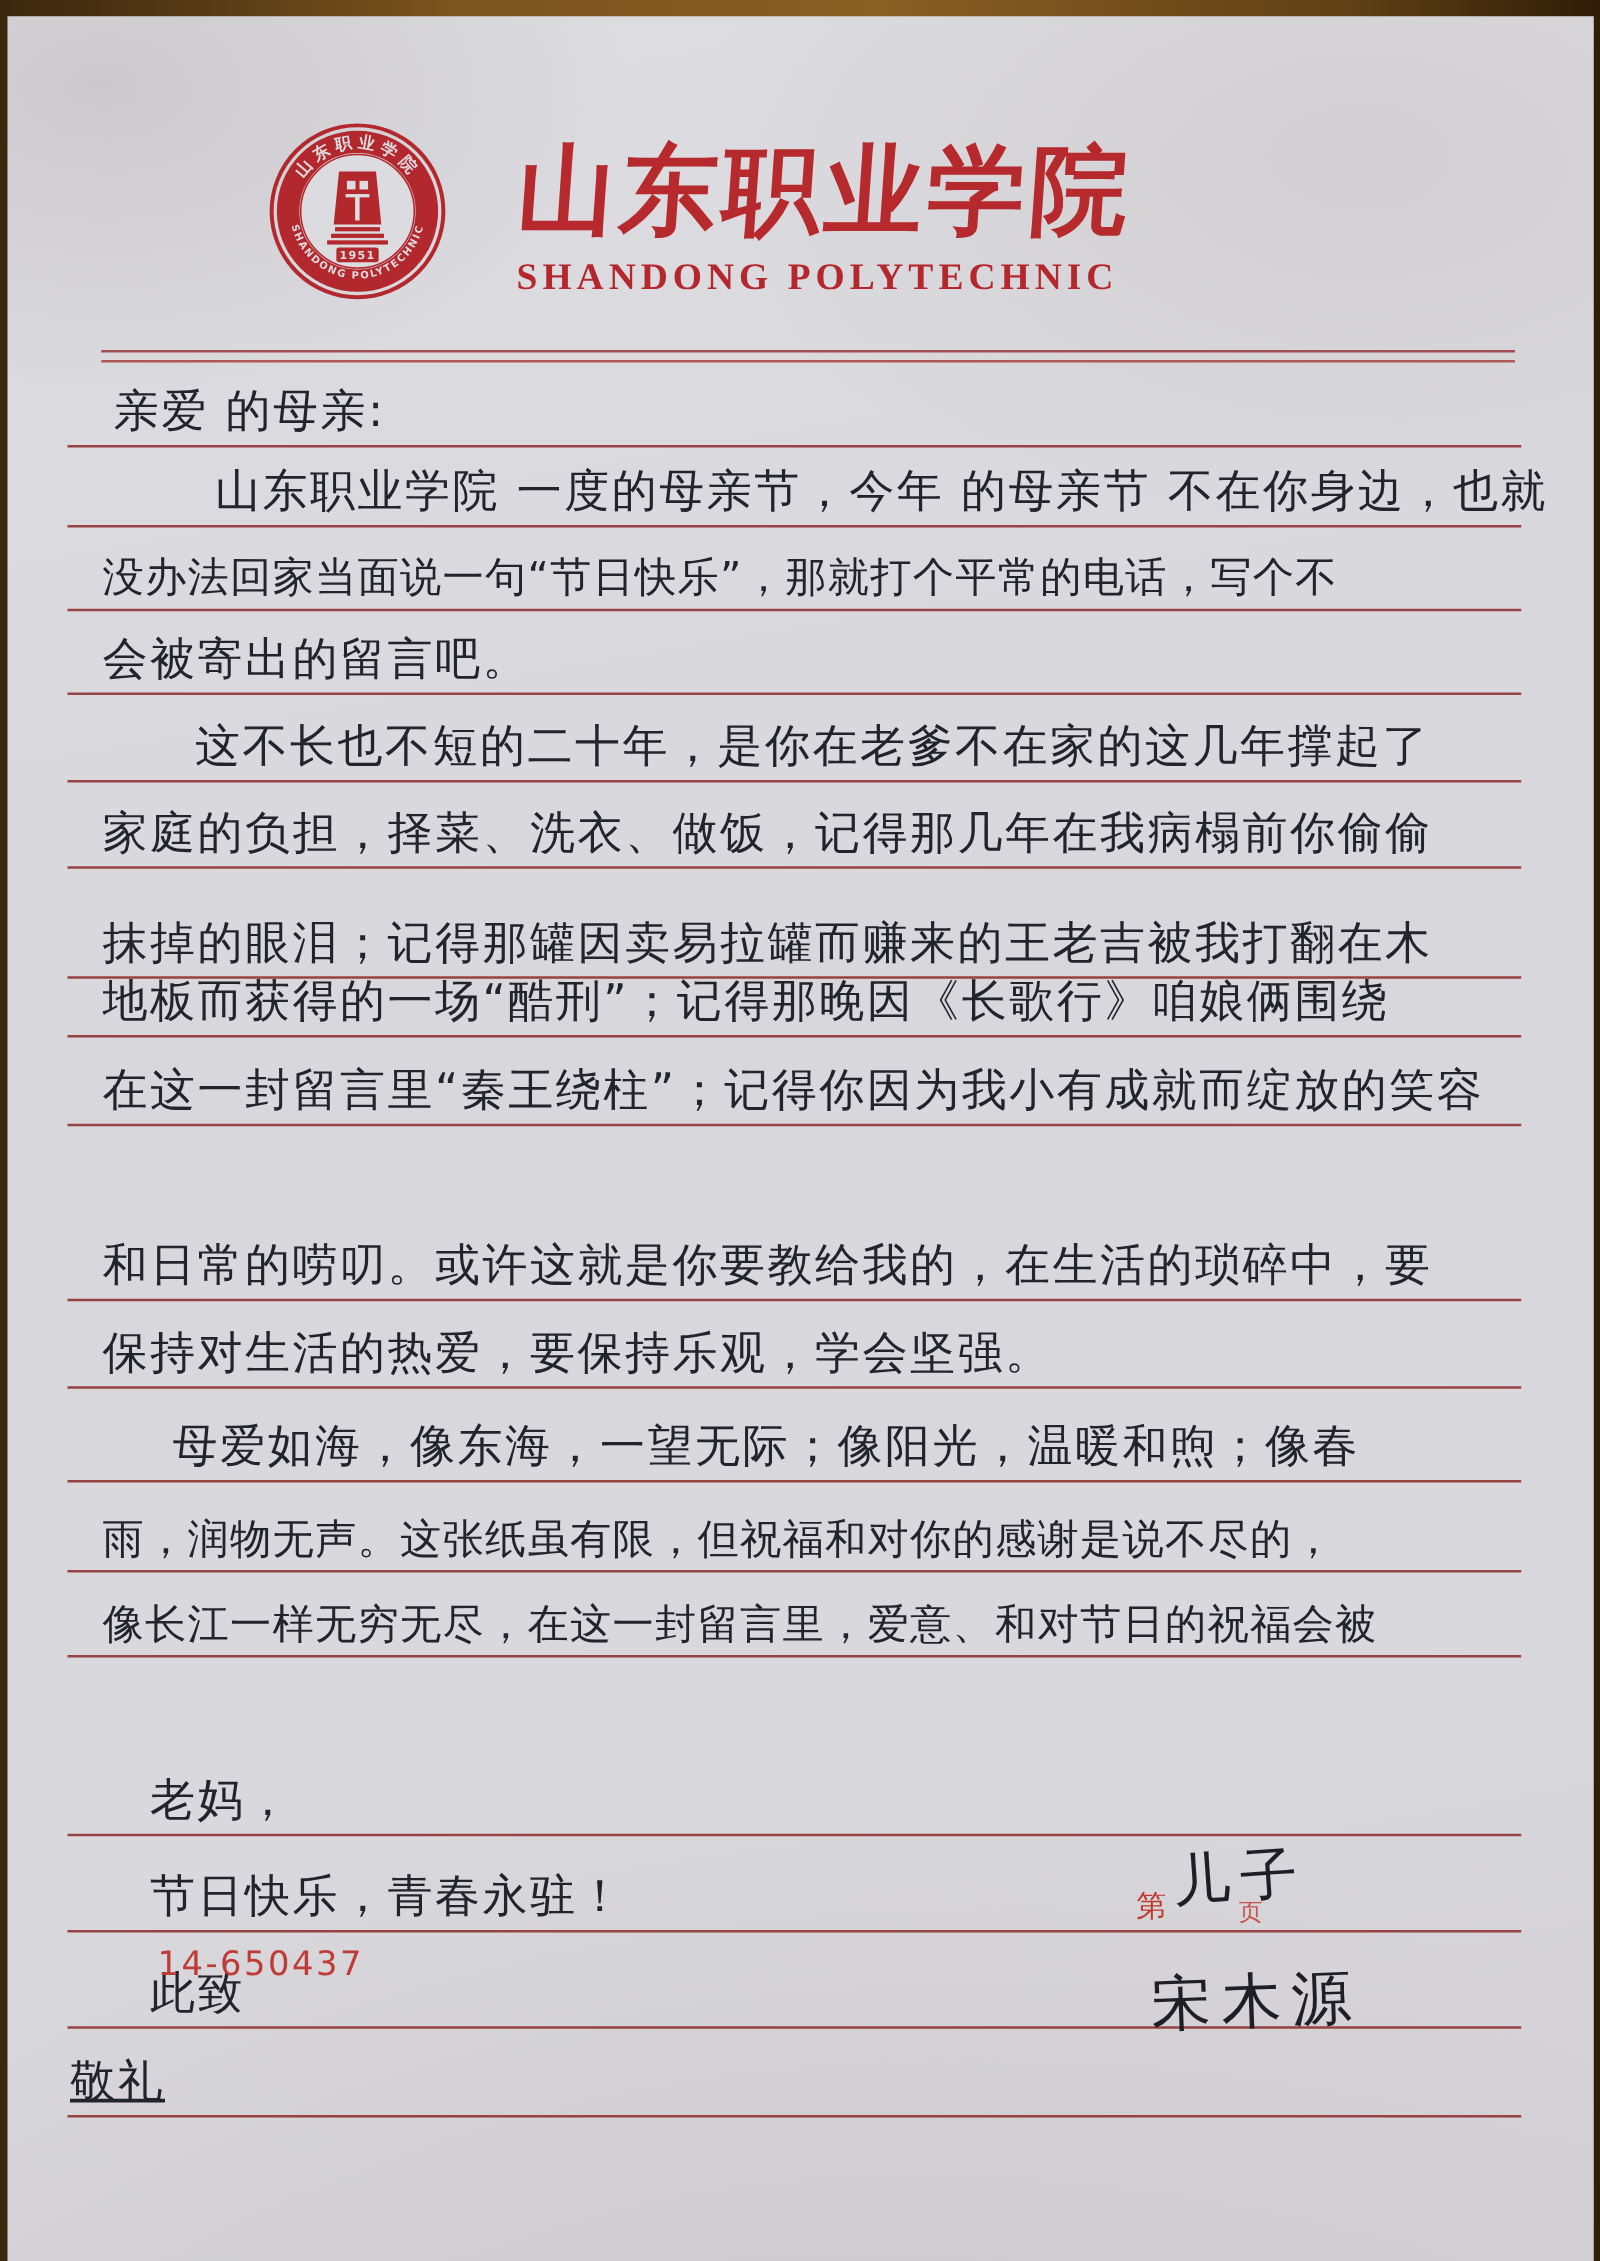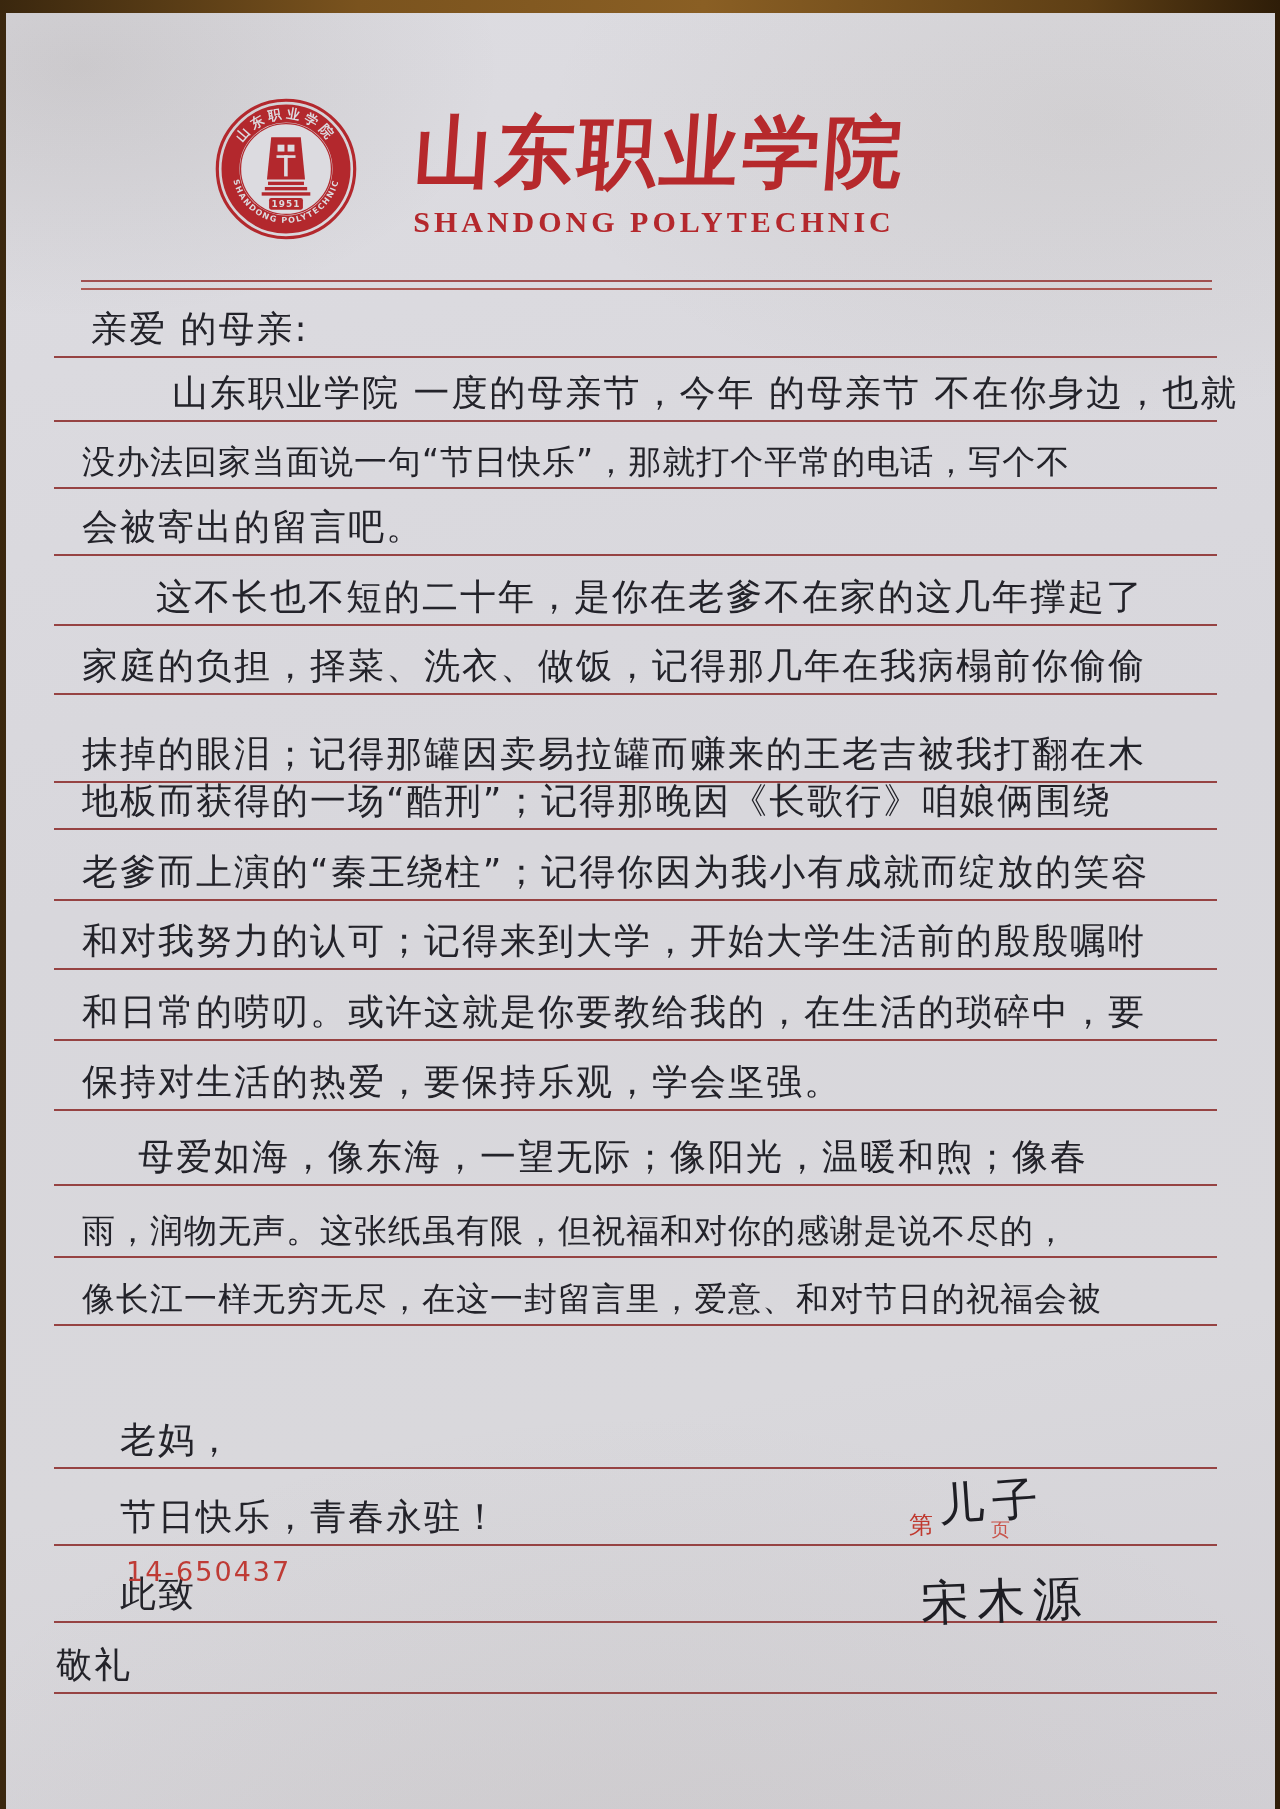--- a/index.html
+++ b/index.html
@@ -40,21 +40,21 @@
     padding:0 0 2px 28px;box-sizing:border-box;
     color:#23232a;font-size:36px;letter-spacing:2px;white-space:nowrap;
     font-family:"DejaVu Sans","Liberation Sans",sans-serif;
   }
   .row.tight{font-size:33px;letter-spacing:1px;}
   .ind-greet{padding-left:37px;}
   .ind-p1{padding-left:118px;}
   .ind-p2{padding-left:102px;}
   .ind-p3{padding-left:84px;}
   .ind-close{padding-left:66px;}
-  .ind-none{padding-left:2px;}
+  .ind-none{padding-left:2px;text-decoration:underline;}
   
   .serial{position:absolute;left:100px;top:1543px;color:#bf3b35;font-size:27px;letter-spacing:2px;margin-left:20px;}
   .page-prefix{position:absolute;left:903px;top:1496px;color:#c0392f;font-size:24px;}
   .page-suffix{position:absolute;left:985px;top:1504px;color:#c8554c;font-size:19px;}
   .sig-relation{position:absolute;left:932px;top:1458px;color:#1e1e24;font-size:46px;letter-spacing:8px;transform:rotate(-4deg);}
   .sig-name{position:absolute;left:915px;top:1556px;color:#1e1e24;font-size:48px;letter-spacing:8px;transform:rotate(-2deg);}
 </style>
 </head>
 <body>
 
@@ -96,22 +96,21 @@
   <div class="hr2"></div>
 
   <div class="row ind-greet" style="top:291px">亲爱 的母亲:</div>
   <div class="row ind-p1" style="top:355px">山东职业学院 一度的母亲节，今年 的母亲节 不在你身边，也就</div>
   <div class="row tight" style="top:422px">没办法回家当面说一句“节日快乐”，那就打个平常的电话，写个不</div>
   <div class="row" style="top:489px">会被寄出的留言吧。</div>
   <div class="row ind-p2" style="top:559px">这不长也不短的二十年，是你在老爹不在家的这几年撑起了</div>
   <div class="row" style="top:628px">家庭的负担，择菜、洗衣、做饭，记得那几年在我病榻前你偷偷</div>
   <div class="row" style="top:716px">抹掉的眼泪；记得那罐因卖易拉罐而赚来的王老吉被我打翻在木</div>
   <div class="row" style="top:763px">地板而获得的一场“酷刑”；记得那晚因《长歌行》咱娘俩围绕</div>
-  <div class="row" style="top:834px">老爹而上演的“秦王绕柱”；记得你因为我小有成就而绽放的笑容</div>
-  <div class="row" style="top:903px">和对我努力的认可；记得来到大学，开始大学生活前的殷殷嘱咐</div>
+  <div class="row" style="top:834px">在这一封留言里“秦王绕柱”；记得你因为我小有成就而绽放的笑容</div>
   <div class="row" style="top:974px">和日常的唠叨。或许这就是你要教给我的，在生活的琐碎中，要</div>
   <div class="row" style="top:1044px">保持对生活的热爱，要保持乐观，学会坚强。</div>
   <div class="row ind-p3" style="top:1119px">母爱如海，像东海，一望无际；像阳光，温暖和煦；像春</div>
   <div class="row tight" style="top:1191px">雨，润物无声。这张纸虽有限，但祝福和对你的感谢是说不尽的，</div>
   <div class="row tight" style="top:1259px">像长江一样无穷无尽，在这一封留言里，爱意、和对节日的祝福会被</div>
   <div class="row ind-close" style="top:1479px">节日快乐，青春永驻！</div>
   <div class="row ind-close" style="top:1402px">老妈，</div>
   <div class="row ind-close" style="top:1556px">此致</div>
   <div class="row ind-none" style="top:1627px">敬礼</div>
 

